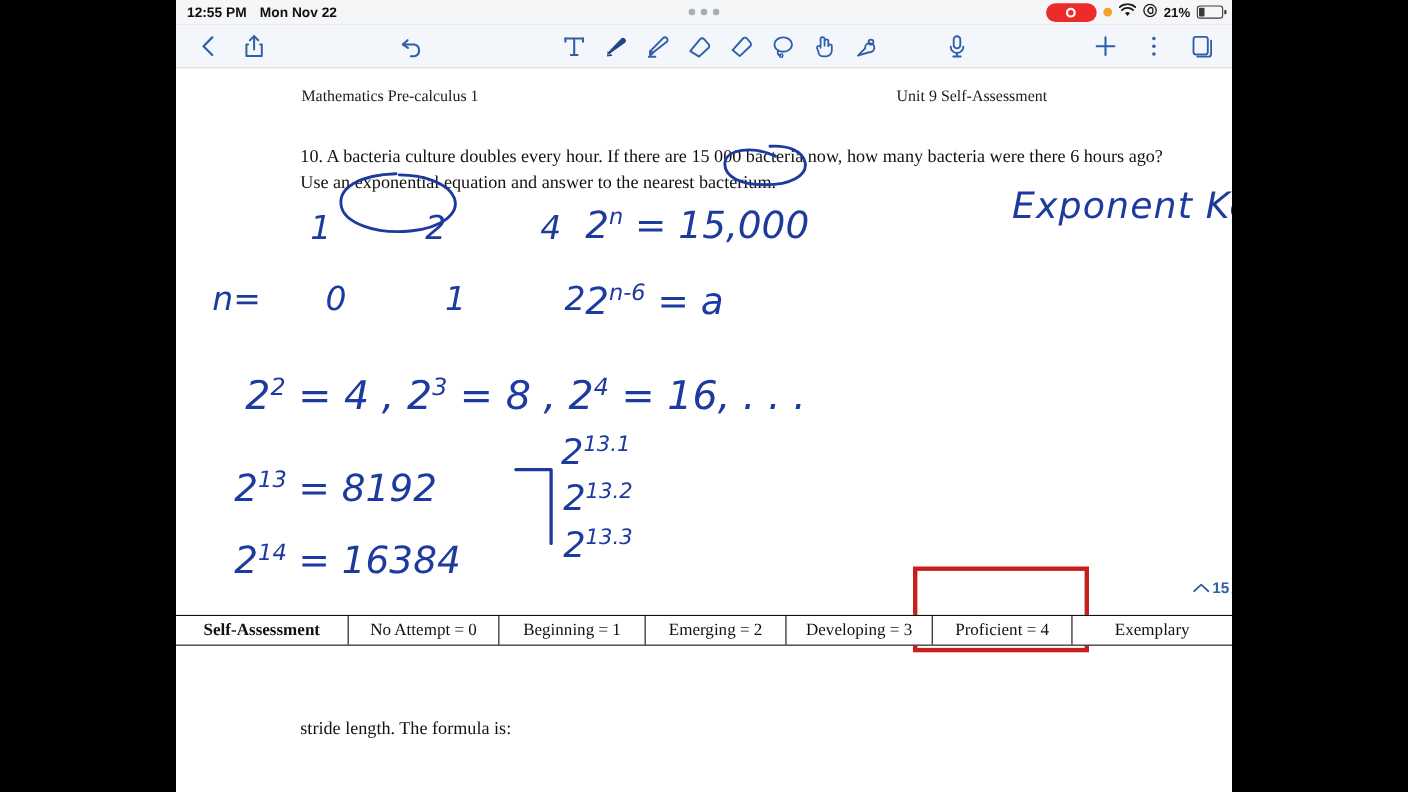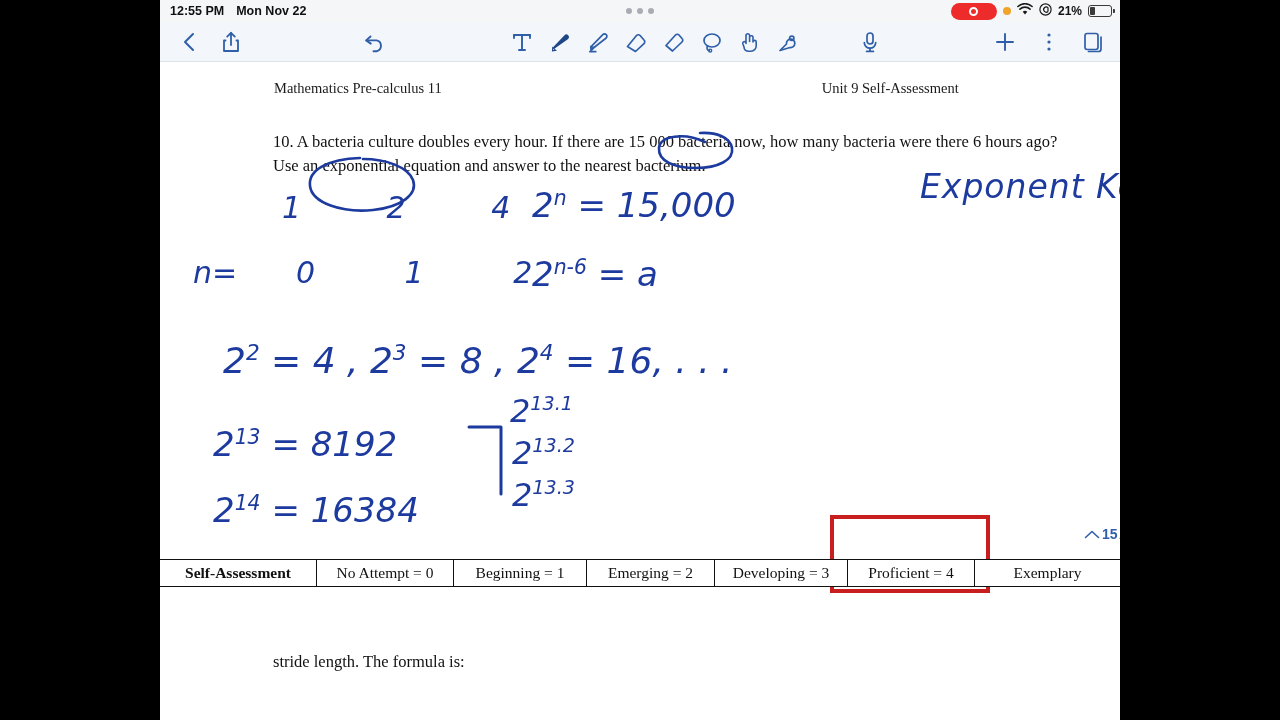--- a/index.html
+++ b/index.html
@@ -292,21 +292,21 @@
           <rect x="3" y="3.5" width="13" height="16" rx="2.2" stroke="currentColor" stroke-width="1.7" fill="none"></rect>
           <path d="M6.5 21.5 L16.5 21.5 a2.5 2.5 0 0 0 2.5 -2.5 L19 7" stroke="currentColor" stroke-width="1.7" fill="none" stroke-linecap="round"></path>
         </svg>
       </span>
     </div>
   </div>
 
   <div id="doc">
 
     <div id="doc-header">
-      <span class="h-left">Mathematics Pre-calculus 11</span>
+      <span class="h-left">Mathematics Pre-calculus 1</span>
       <span class="h-right">Unit 9 Self-Assessment</span>
     </div>
 
     <div class="qtext" id="q10">10. A bacteria culture doubles every hour. If there are 15 000 bacteria now, how many bacteria were there 6 hours ago? Use an exponential equation and answer to the nearest bacterium.</div>
 
     <svg id="ink" viewBox="0 0 960 658">
 
       <path d="M545 80 C524 70 500 74 499 86 C498 99 514 106 536 106 C558 106 574 98 572 86 C570 75 556 70 540 71" stroke="#1d3a9e" stroke-width="2.6" fill="none" stroke-linecap="round"></path>
 
       <path d="M200 96 C168 97 148 108 150 124 C152 141 182 151 213 148 C242 145 258 132 253 118 C248 105 226 97 203 97" stroke="#1d3a9e" stroke-width="2.6" fill="none" stroke-linecap="round"></path>

